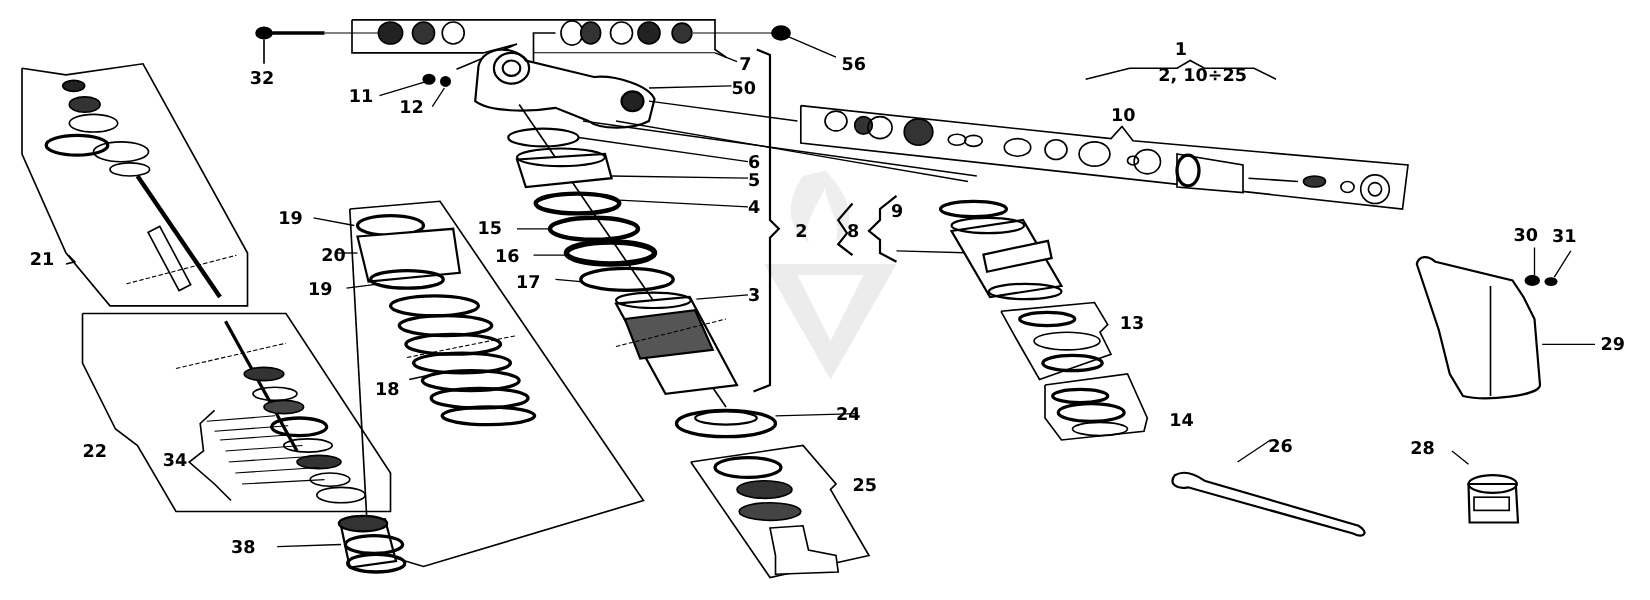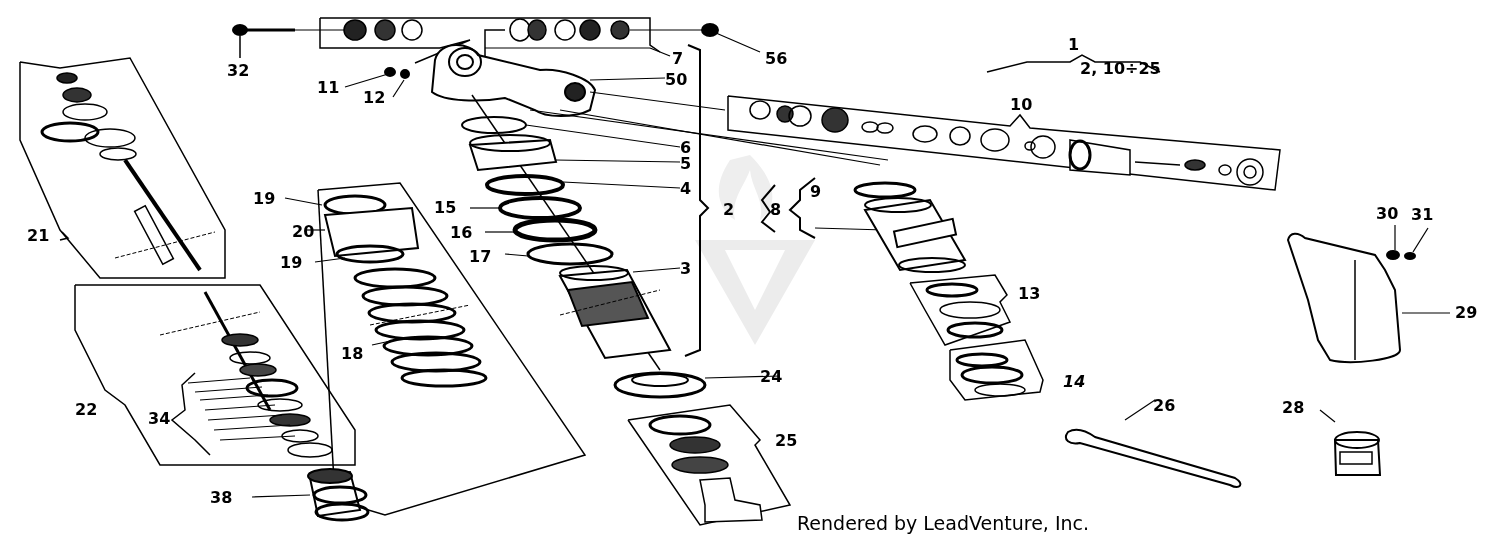--- a/index.html
+++ b/index.html
@@ -254,35 +254,35 @@
       <line x1="1428" y1="228" x2="1413" y2="252" stroke-width="1.2"></line>
       <line x1="1402" y1="313" x2="1450" y2="313" stroke-width="1.2"></line>
     </g>
 
     <polyline points="987,72 1027,62 1070,62 1082,55 1095,62 1140,62 1160,72" stroke-width="1.5"></polyline>
 
     <line x1="650" y1="48" x2="670" y2="56" stroke-width="1.2"></line>
   </svg>
 
   <div class="callout" style="left:1068px;top:37px;">1</div>
-  <div class="callout" style="left:1080px;top:61px;">2, 10÷25</div>
+  <div class="callout" style="left:1053px;top:61px;">2, 10÷25</div>
 
   <div class="callout" style="left:723px;top:202px;">2</div>
   <div class="callout" style="left:680px;top:261px;">3</div>
   <div class="callout" style="left:680px;top:181px;">4</div>
   <div class="callout" style="left:680px;top:156px;">5</div>
   <div class="callout" style="left:680px;top:140px;">6</div>
   <div class="callout" style="left:672px;top:51px;">7</div>
   <div class="callout" style="left:770px;top:202px;">8</div>
   <div class="callout" style="left:810px;top:184px;">9</div>
   <div class="callout" style="left:1010px;top:97px;">10</div>
   <div class="callout" style="left:317px;top:80px;">11</div>
   <div class="callout" style="left:363px;top:90px;">12</div>
   <div class="callout" style="left:1018px;top:286px;">13</div>
-  <div class="callout" style="left:1063px;top:374px;font-style:italic;">14</div>
+  <div class="callout" style="left:1063px;top:374px;">14</div>
   <div class="callout" style="left:434px;top:200px;">15</div>
   <div class="callout" style="left:450px;top:225px;text-align:center;">16</div>
   <div class="callout" style="left:469px;top:249px;">17</div>
   <div class="callout" style="left:341px;top:346px;">18</div>
   <div class="callout" style="left:253px;top:191px;">19</div>
   <div class="callout" style="left:267px;top:224px;margin-left:25px;">20</div>
   <div class="callout" style="left:280px;top:255px;">19</div>
   <div class="callout" style="left:27px;top:228px;">21</div>
   <div class="callout" style="left:75px;top:402px;">22</div>
   <div class="callout" style="left:210px;top:490px;">38</div>
@@ -291,14 +291,13 @@
   <div class="callout" style="left:1153px;top:398px;">26</div>
   <div class="callout" style="left:665px;top:72px;">50</div>
   <div class="callout" style="left:1282px;top:400px;">28</div>
   <div class="callout" style="left:1455px;top:305px;">29</div>
   <div class="callout" style="left:1376px;top:206px;">30</div>
   <div class="callout" style="left:1411px;top:207px;">31</div>
   <div class="callout" style="left:227px;top:63px;">32</div>
   <div class="callout" style="left:765px;top:51px;">56</div>
   <div class="callout" style="left:148px;top:411px;">34</div>
 
-  <div class="footer">Rendered by LeadVenture, Inc.</div>
 </div>
 
 </body></html>

